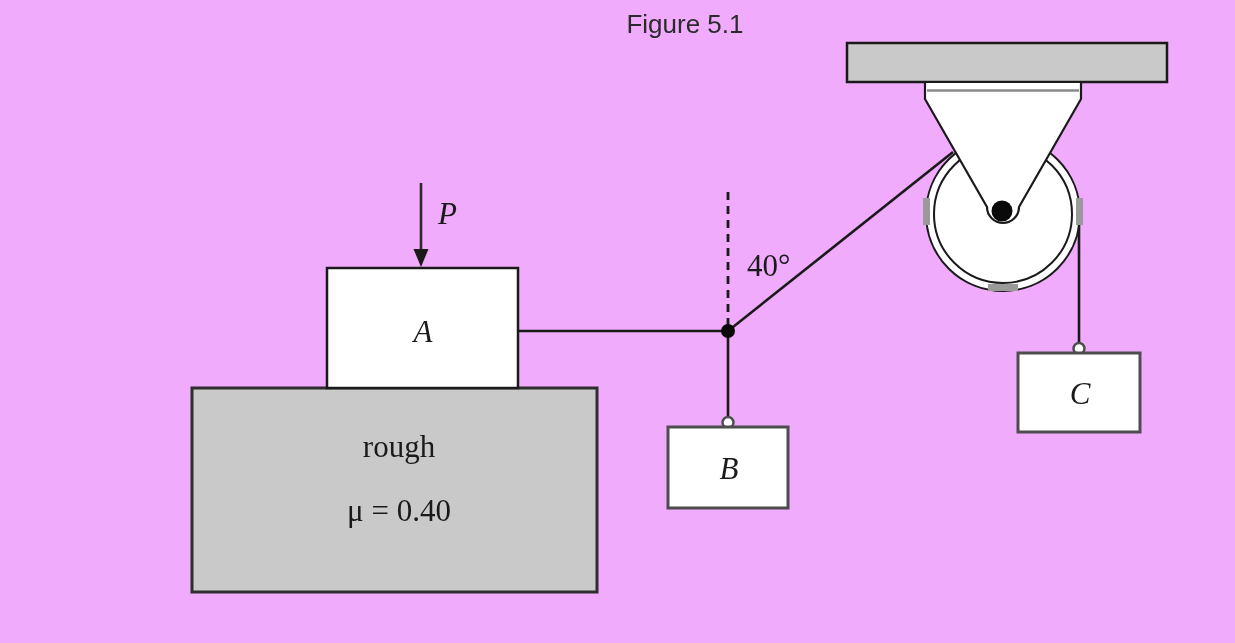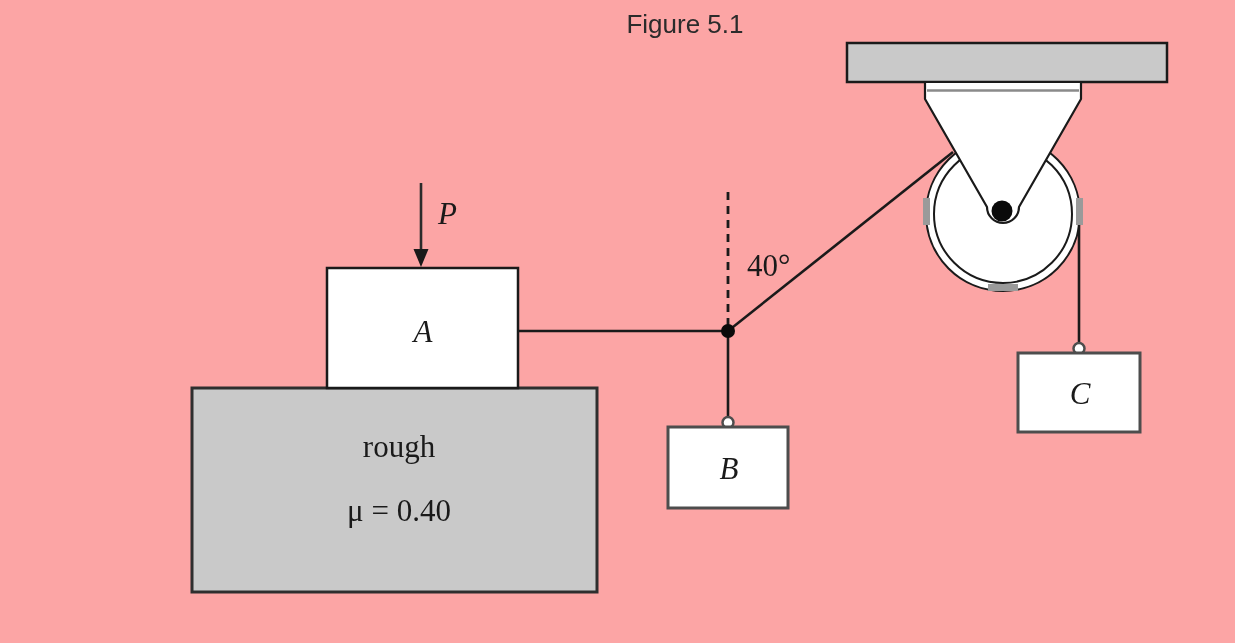--- a/index.html
+++ b/index.html
@@ -4,21 +4,21 @@
 <style>
   html, body {
     margin: 0;
     padding: 0;
     background: #ffffff;
   }
   .stage {
     position: relative;
     width: 1235px;
     height: 643px;
-    background: #fca5a5;
+    background: #f0abfc;
     overflow: hidden;
     font-family: "Liberation Serif", serif;
   }
   svg { display: block; }
   .fig-title {
     font-family: "Liberation Sans", sans-serif;
     font-size: 26px;
     fill: #2b2b2b;
   }
   .serif-label {

